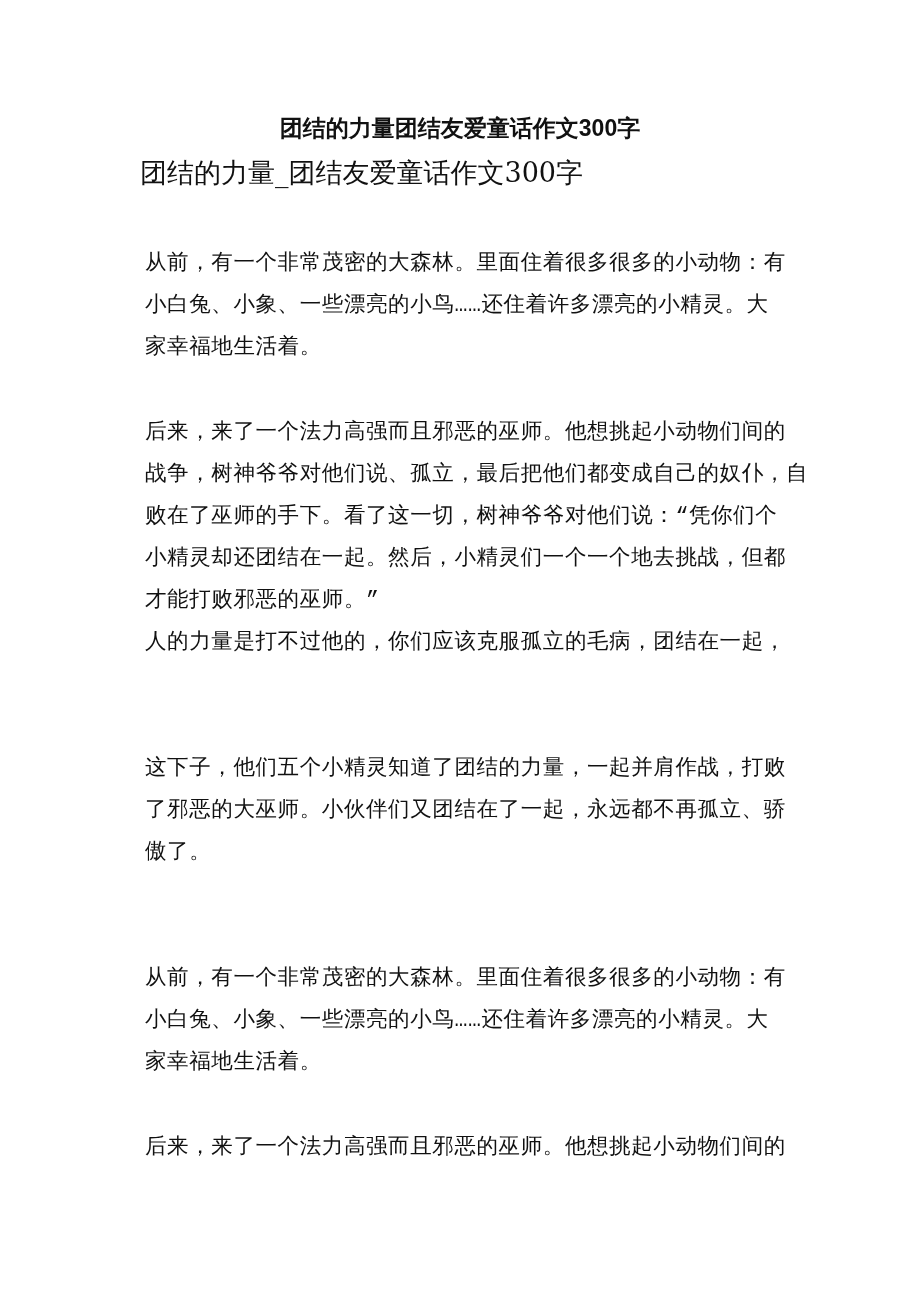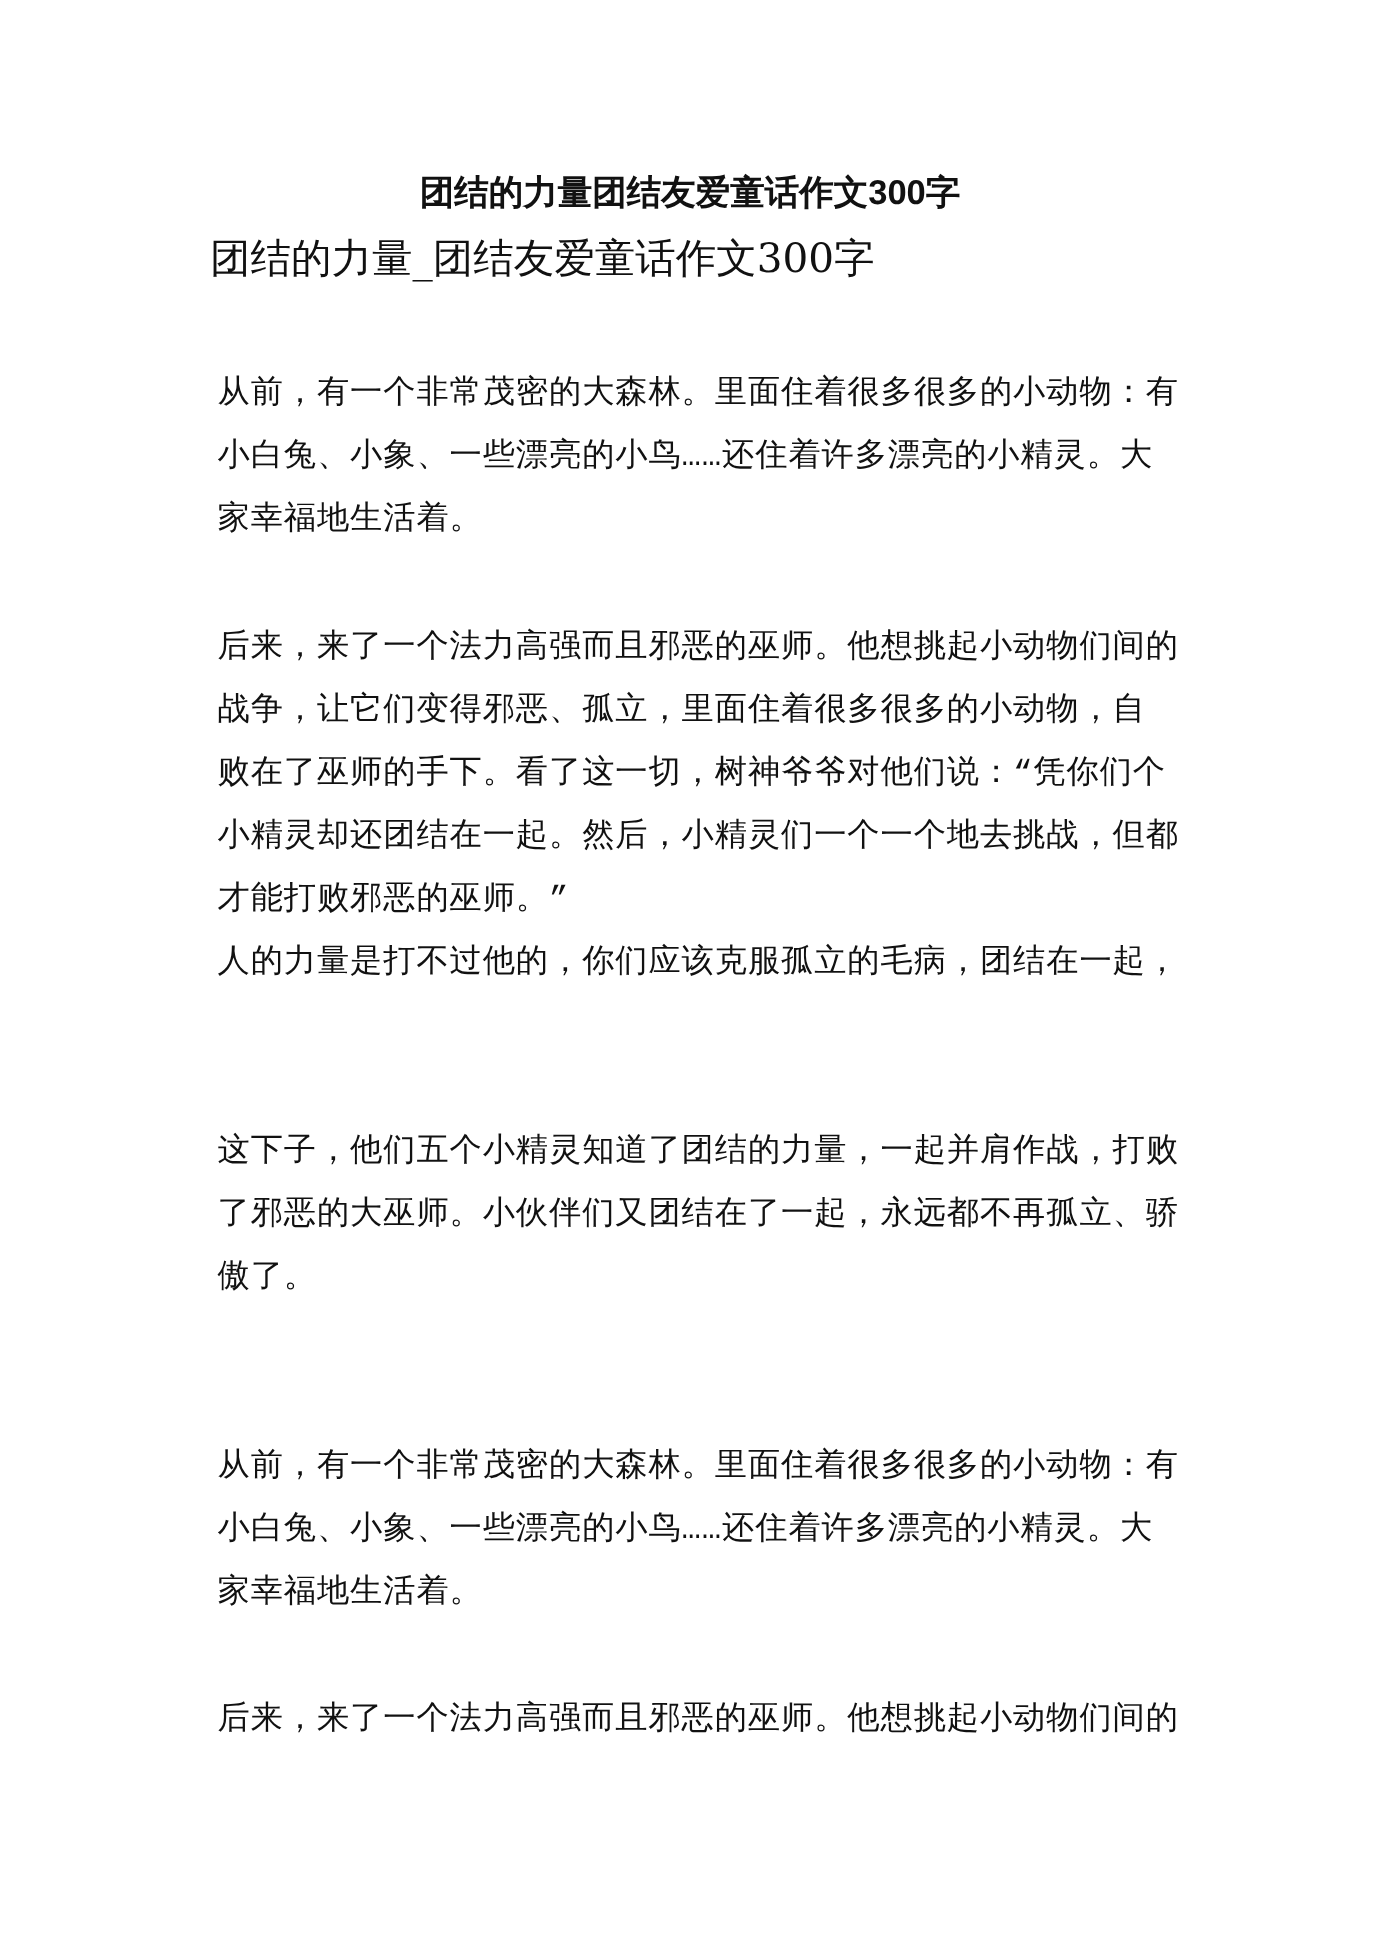--- a/index.html
+++ b/index.html
@@ -34,21 +34,21 @@
   <div class="subtitle">团结的力量_团结友爱童话作文300字</div>
 
   <div class="para" style="top:237px;">
     <span class="line">从前，有一个非常茂密的大森林。里面住着很多很多的小动物：有</span>
     <span class="line">小白兔、小象、一些漂亮的小鸟……还住着许多漂亮的小精灵。大</span>
     <span class="line">家幸福地生活着。</span>
   </div>
 
   <div class="para" style="top:406px;">
     <span class="line">后来，来了一个法力高强而且邪恶的巫师。他想挑起小动物们间的</span>
-    <span class="line">战争，让它们变得邪恶、孤立，里面住着很多很多的小动物，自</span>
+    <span class="line">战争，树神爷爷对他们说、孤立，最后把他们都变成自己的奴仆，自</span>
     <span class="line">败在了巫师的手下。看了这一切，树神爷爷对他们说：“凭你们个</span>
     <span class="line">小精灵却还团结在一起。然后，小精灵们一个一个地去挑战，但都</span>
     <span class="line">才能打败邪恶的巫师。”</span>
     <span class="line">人的力量是打不过他的，你们应该克服孤立的毛病，团结在一起，</span>
   </div>
 
   <div class="para" style="top:742px;">
     <span class="line">这下子，他们五个小精灵知道了团结的力量，一起并肩作战，打败</span>
     <span class="line">了邪恶的大巫师。小伙伴们又团结在了一起，永远都不再孤立、骄</span>
     <span class="line">傲了。</span>

